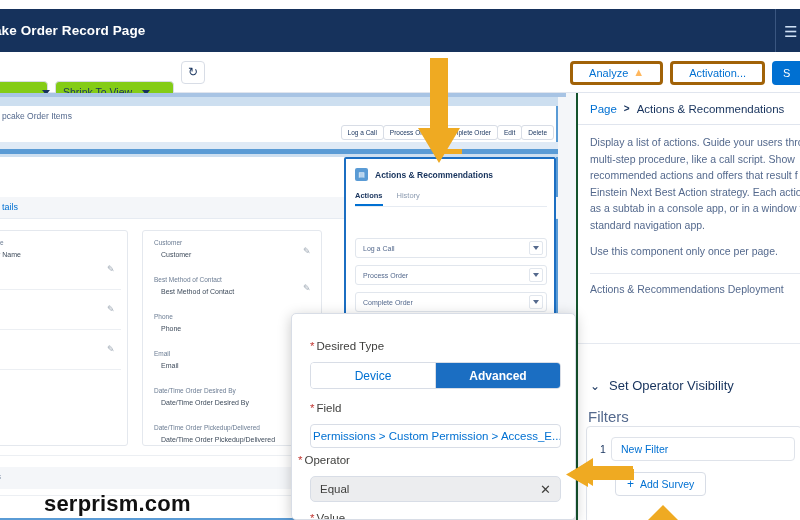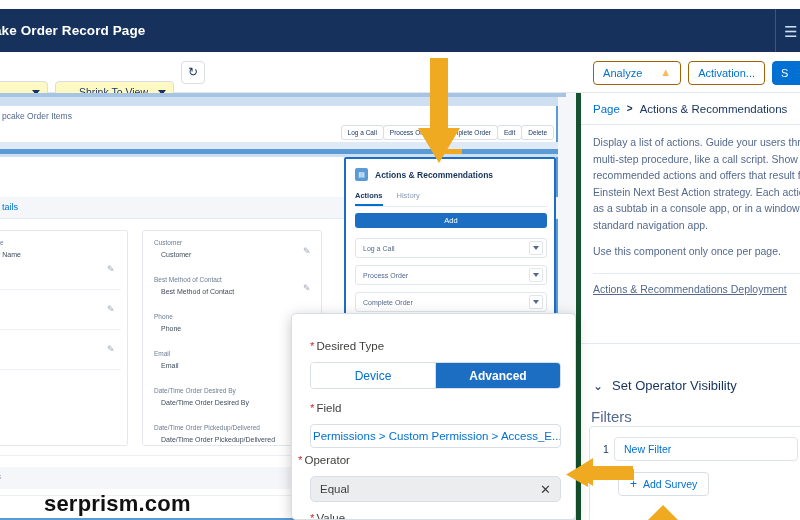--- a/index.html
+++ b/index.html
@@ -31,34 +31,34 @@
   .gn-icon { position:absolute; color:#cfe0f5; font-size:15px; }
 
   
   .toolbar {
     position:absolute; left:0; top:52px; width:800px; height:41px;
     background:#fff; border-bottom:1px solid #e0e5ee;
     display:flex; align-items:center;
   }
   .tb-left { display:flex; align-items:center; gap:7px; padding-left:0; margin-left:-22px; }
   .sel-btn {
-    height:23px; border:1px solid #d8dde6; border-radius:4px; background:#fef9c3;
-    display:flex; align-items:center; justify-content:flex-end;
+    height:23px; border:1px solid #d8dde6; border-radius:4px; background:#84cc16;
+    display:flex; align-items:center; justify-content:flex-start;
     font-size:10.5px; color:#16325c; padding:0 7px; white-space:nowrap;margin-top:40px;
   }
   .sel-btn .cv { min-width:46px; }
   .caret { width:0;height:0;border-left:4px solid transparent;border-right:4px solid transparent;border-top:5px solid #16325c; margin-left:10px; }
   .icon-btn {
     width:24px; height:23px; border:1px solid #d8dde6; border-radius:4px; background:#fff;
     display:flex; align-items:center; justify-content:center; color:#16325c; font-size:12px;
   }
   .tb-right { position:absolute; right:-6px; top:0; height:41px; display:flex; align-items:center; gap:7px; }
   .tb-btn {
-    height:24px; border:1px solid #a16207; border-radius:4px; background:#fff;
-    display:flex; align-items:center; gap:18px; padding:0 9px;
+    height:24px; border:3px solid #a16207; border-radius:4px; background:#fff;
+    display:flex; align-items:center; gap:5px; padding:0 16px;
     font-size:11px; color:#0070d2; white-space:nowrap;
   }
   .warn-tri { font-size:11px; color:#ffb75d; line-height:1; }
   .tb-btn.primary { background:#0070d2; border-color:#0070d2; color:#fff; width:34px; justify-content:flex-start; padding-left:8px; overflow:hidden; }
 
   
   .canvas-wrap { position:absolute; left:0; top:93px; width:576px; height:427px; background:#f4f6f9; overflow:hidden; }
   .canvas-top-edge { position:absolute; left:-10px; top:0; width:576px; height:4px; background:#a8c4e4; }
   .canvas-frame {
     position:absolute; left:-10px; top:4px; width:568px; height:423px;
@@ -118,37 +118,37 @@
   .act-row .nm { font-size:7px; color:#54698d; }
   .act-row .dd {
     width:14px; height:14px; border:1px solid #e1e6ed; border-radius:2px;
     display:flex; align-items:center; justify-content:center;
   }
   .dd .caret2 { width:0;height:0;border-left:3px solid transparent;border-right:3px solid transparent;border-top:4px solid #54698d; }
 
   
   .props {
     position:absolute; left:576px; top:93px; width:224px; height:427px;
-    background:#fff; border-left:5px solid #14532d;
+    background:#fff; border-left:2px solid #14532d;
   }
   .breadcrumb {
     position:absolute; left:0; top:0; width:224px; height:32px;
     display:flex; align-items:center; gap:7px; padding-left:12px;
     border-bottom:1px solid #e0e5ee; font-size:11.5px;
   }
   .breadcrumb .bc-page { color:#0070d2; }
   .breadcrumb .bc-sep { color:#16325c; font-weight:bold; font-size:10px; }
   .breadcrumb .bc-cur { color:#16325c; white-space:nowrap; }
   .desc {
     position:absolute; left:12px; top:41px; width:216px;
     font-size:10.5px; line-height:16.5px; color:#54698d;
   }
   .desc2 { position:absolute; left:12px; top:152px; width:216px; font-size:10.5px; color:#54698d; }
   .hr1 { position:absolute; left:12px; top:180px; width:212px; height:1px; background:#e5e9f0; }
-  .dep-label { position:absolute; left:12px; top:190px; font-size:10.5px; color:#54698d; white-space:nowrap;text-decoration:underline; }
+  .dep-label { position:absolute; left:12px; top:190px; font-size:10.5px; color:#54698d; white-space:nowrap; }
   .dep-box {
     position:absolute; left:8px; top:207px; width:214px; height:22px;
     border:1px solid #d8dde6; border-radius:4px; background:#fff;
     display:flex; align-items:center; padding-left:8px; font-size:10.5px; color:#16325c;
   }
   .hr2 { position:absolute; left:0px; top:250px; width:224px; height:1px; background:#e5e9f0; }
   .scv {
     position:absolute; left:12px; top:285px; display:flex; align-items:center; gap:9px;
   }
   .scv .chev { color:#16325c; font-size:12px; line-height:1; }
@@ -331,21 +331,20 @@
       <div class="comp-card">
         <div class="comp-head">
           <div class="comp-ico">▤</div>
           <div class="comp-title">Actions &amp; Recommendations</div>
         </div>
         <div class="comp-tabs">
           <div class="t act">Actions</div>
           <div class="t">History</div>
         </div>
         <div class="comp-rule"></div>
-        <div class="add-btn">Add</div>
 
         <div class="act-row" style="top:79px;">
           <span class="nm">Log a Call</span>
           <span class="dd">
               <i class="caret2"></i>
             </span>
         </div>
         <div class="act-row" style="top:106px;">
           <span class="nm">Process Order</span>
           <span class="dd">

